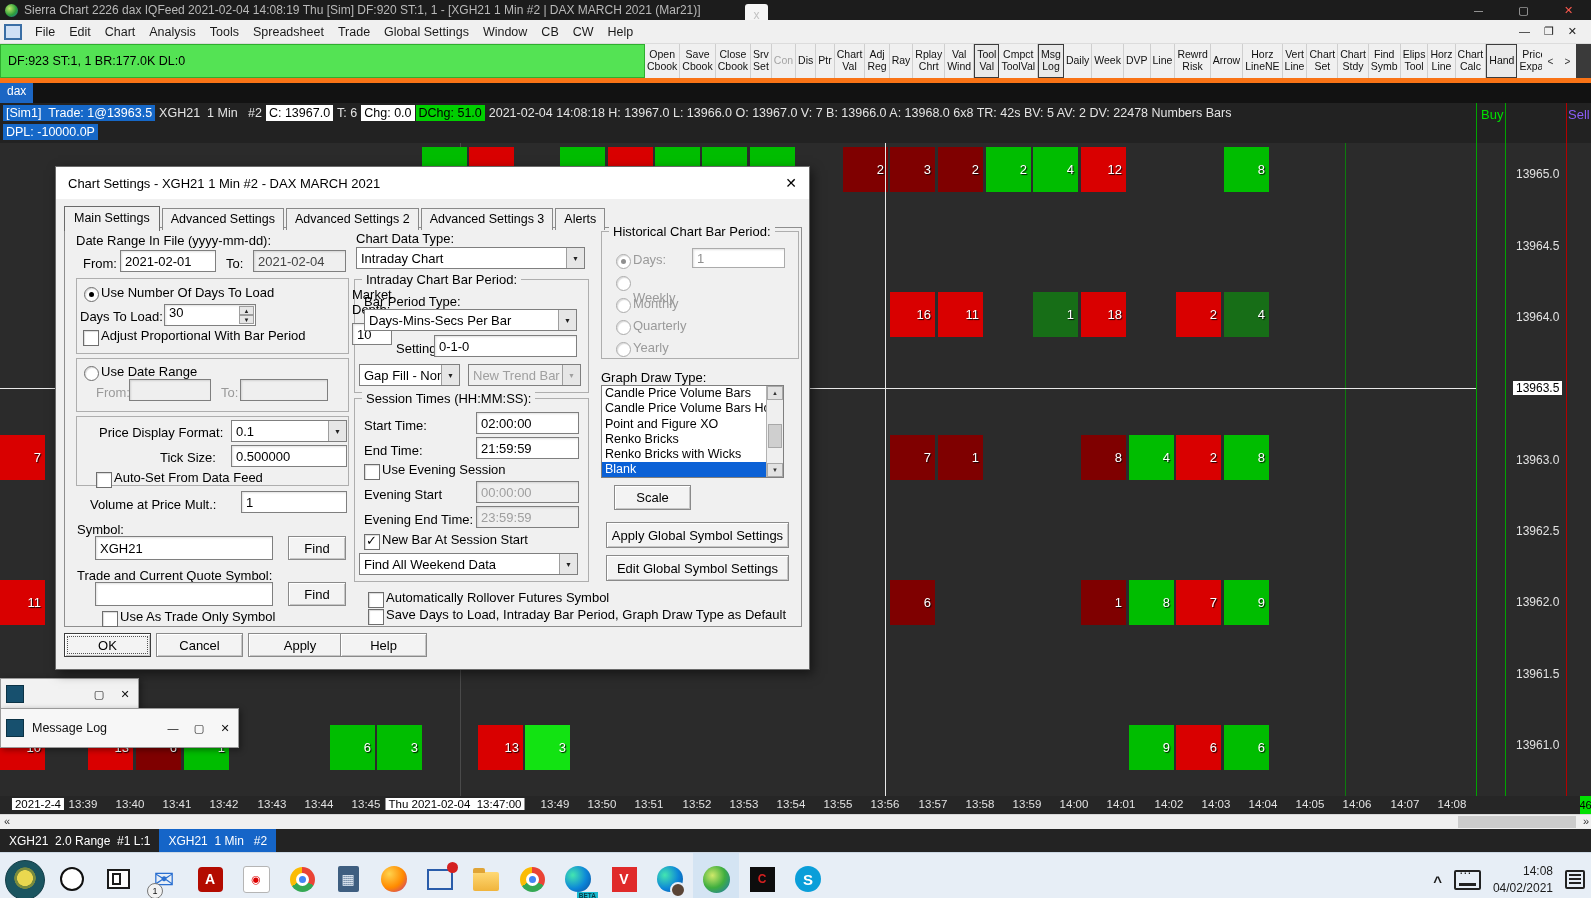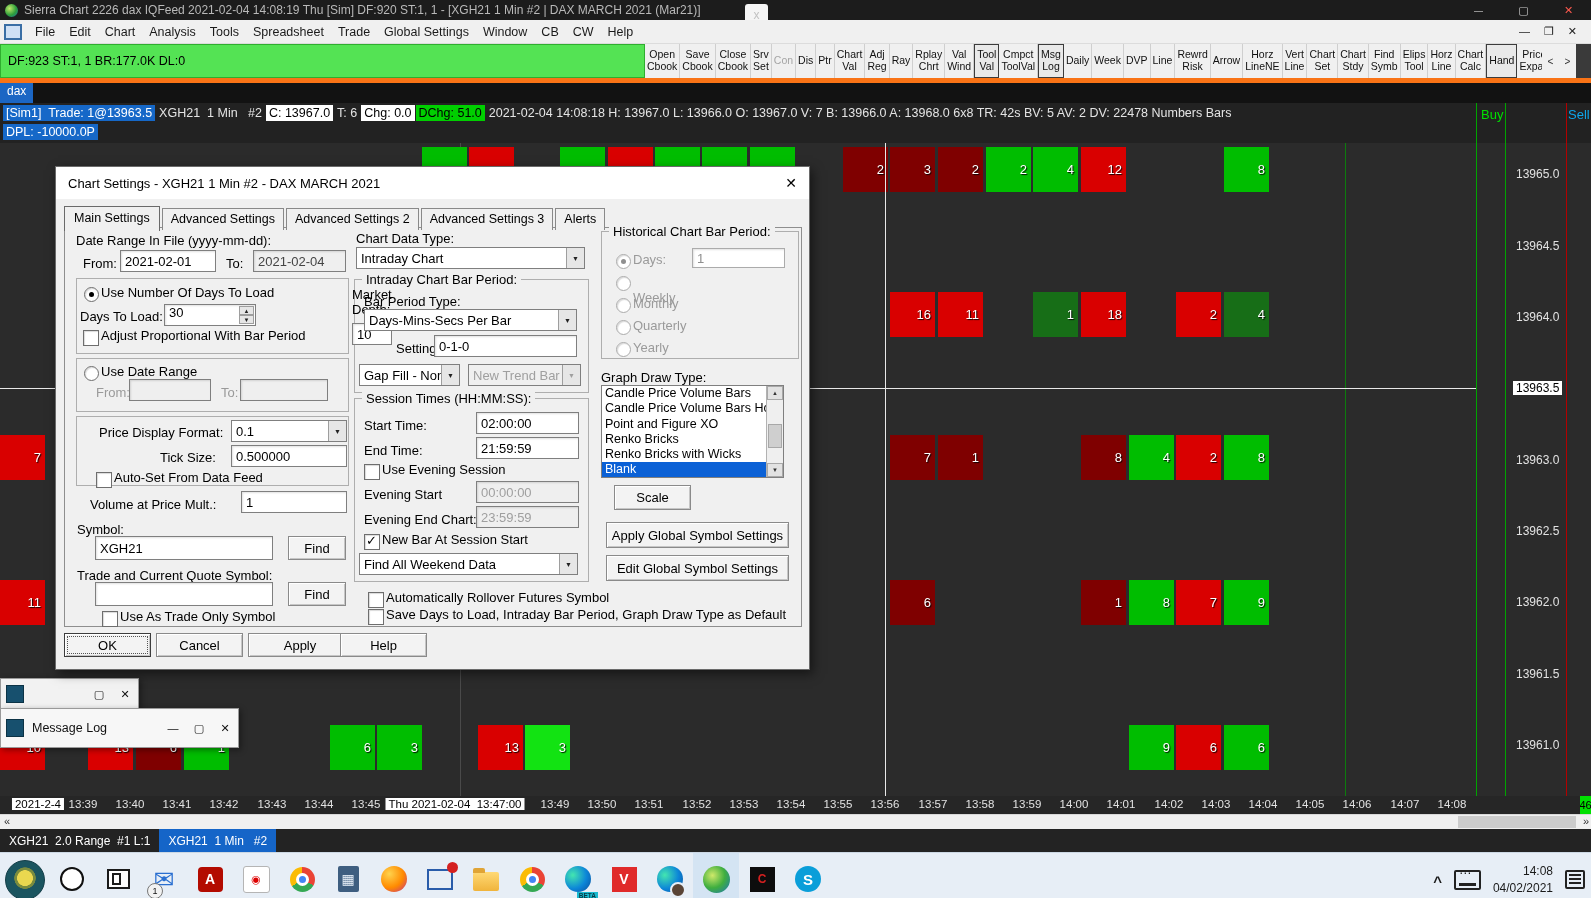--- a/index.html
+++ b/index.html
@@ -33,21 +33,21 @@
   .daxtab{background:#1b66c4;color:#fff;font-size:12px;padding:1px 7px 0 7px;}
   
   .infobar{height:40px;background:#222;position:relative;font-size:12.5px;color:#e4e4e4;}
   .iline1{position:absolute;left:3px;top:0;height:20px;display:flex;align-items:center;white-space:pre;}
   .seg{padding:1px 3px;margin-right:1px;}
   .seg-blue{background:#1668c8;color:#fff;}
   .seg-white{background:#fff;color:#000;}
   .seg-green{background:#00cf00;color:#000;}
   .iline2{position:absolute;left:3px;top:20px;height:18px;display:flex;align-items:center;}
   .dom-buy{position:absolute;left:1481px;top:4px;color:#00e000;font-size:13px;}
-  .dom-sell{position:absolute;left:1568px;top:4px;color:#0ea5e9;font-size:13px;text-align:right;}
+  .dom-sell{position:absolute;left:1568px;top:4px;color:#8b5cf6;font-size:13px;text-align:right;}
   .vseg{position:absolute;top:0;bottom:0;width:1px;}
   
   .chart{position:relative;width:1591px;height:653px;background:#2b2b2b;overflow:hidden;}
   .blk{position:absolute;width:45px;height:45px;box-sizing:border-box;display:flex;align-items:center;justify-content:flex-end;padding-right:4px;color:#fff;font-size:13px;text-shadow:1px 1px 1px rgba(0,0,0,.9);z-index:1;}
   .c-g{background:#00bd00;}.c-bg{background:#12e312;}.c-r{background:#d90000;}.c-dr{background:#7f0000;}.c-dg{background:#176e17;}
   .xline-v{position:absolute;left:885px;top:0;bottom:0;width:1px;background:#e8e8e8;z-index:2;}
   .xline-h{position:absolute;top:245px;left:0;width:1476px;height:1px;background:#e8e8e8;z-index:2;}
   .sline-gray{position:absolute;left:460px;top:0;bottom:0;width:1px;background:#4a4a4a;}
   .sline-green{position:absolute;left:1345px;top:0;bottom:0;width:1px;background:#0d7c0d;}
   .scale-g1{left:1476px;background:#00a400;}
@@ -452,21 +452,21 @@
       <div class="gbox" style="left:298px;top:231px;width:233px;height:182px;"></div>
       <span class="glegend" style="left:306px;top:224px;">Session Times (HH:MM:SS):</span>
       <span class="dlbl" style="left:308px;top:251px;">Start Time:</span>
       <input class="fld" style="left: 420px; top: 245px; width: 103px; height: 22px;" value="02:00:00">
       <span class="dlbl" style="left:308px;top:276px;">End Time:</span>
       <input class="fld" style="left: 420px; top: 270px; width: 103px; height: 22px;" value="21:59:59">
       <span class="cbx" style="left:308px;top:297px;"></span>
       <span class="dlbl" style="left:326px;top:295px;">Use Evening Session</span>
       <span class="dlbl" style="left:308px;top:320px;">Evening Start</span>
       <input class="fld dis" style="left: 420px; top: 314px; width: 103px; height: 22px;" value="00:00:00">
-      <span class="dlbl" style="left:308px;top:345px;">Evening End Chart:</span>
+      <span class="dlbl" style="left:308px;top:345px;">Evening End Time:</span>
       <input class="fld dis" style="left: 420px; top: 339px; width: 103px; height: 22px;" value="23:59:59">
       <span class="cbx checked" style="left:308px;top:367px;"></span>
       <span class="dlbl" style="left:326px;top:365px;">New Bar At Session Start</span>
       <div class="drop" style="left:303px;top:386px;width:219px;">
         <span class="dtext">Find All Weekend Data</span>
           <span class="darrow">▼</span>
       </div>
       <span class="cbx" style="left:312px;top:425px;"></span>
       <span class="dlbl" style="left:330px;top:423px;">Automatically Rollover Futures Symbol</span>
       <span class="cbx" style="left:312px;top:442px;"></span>

